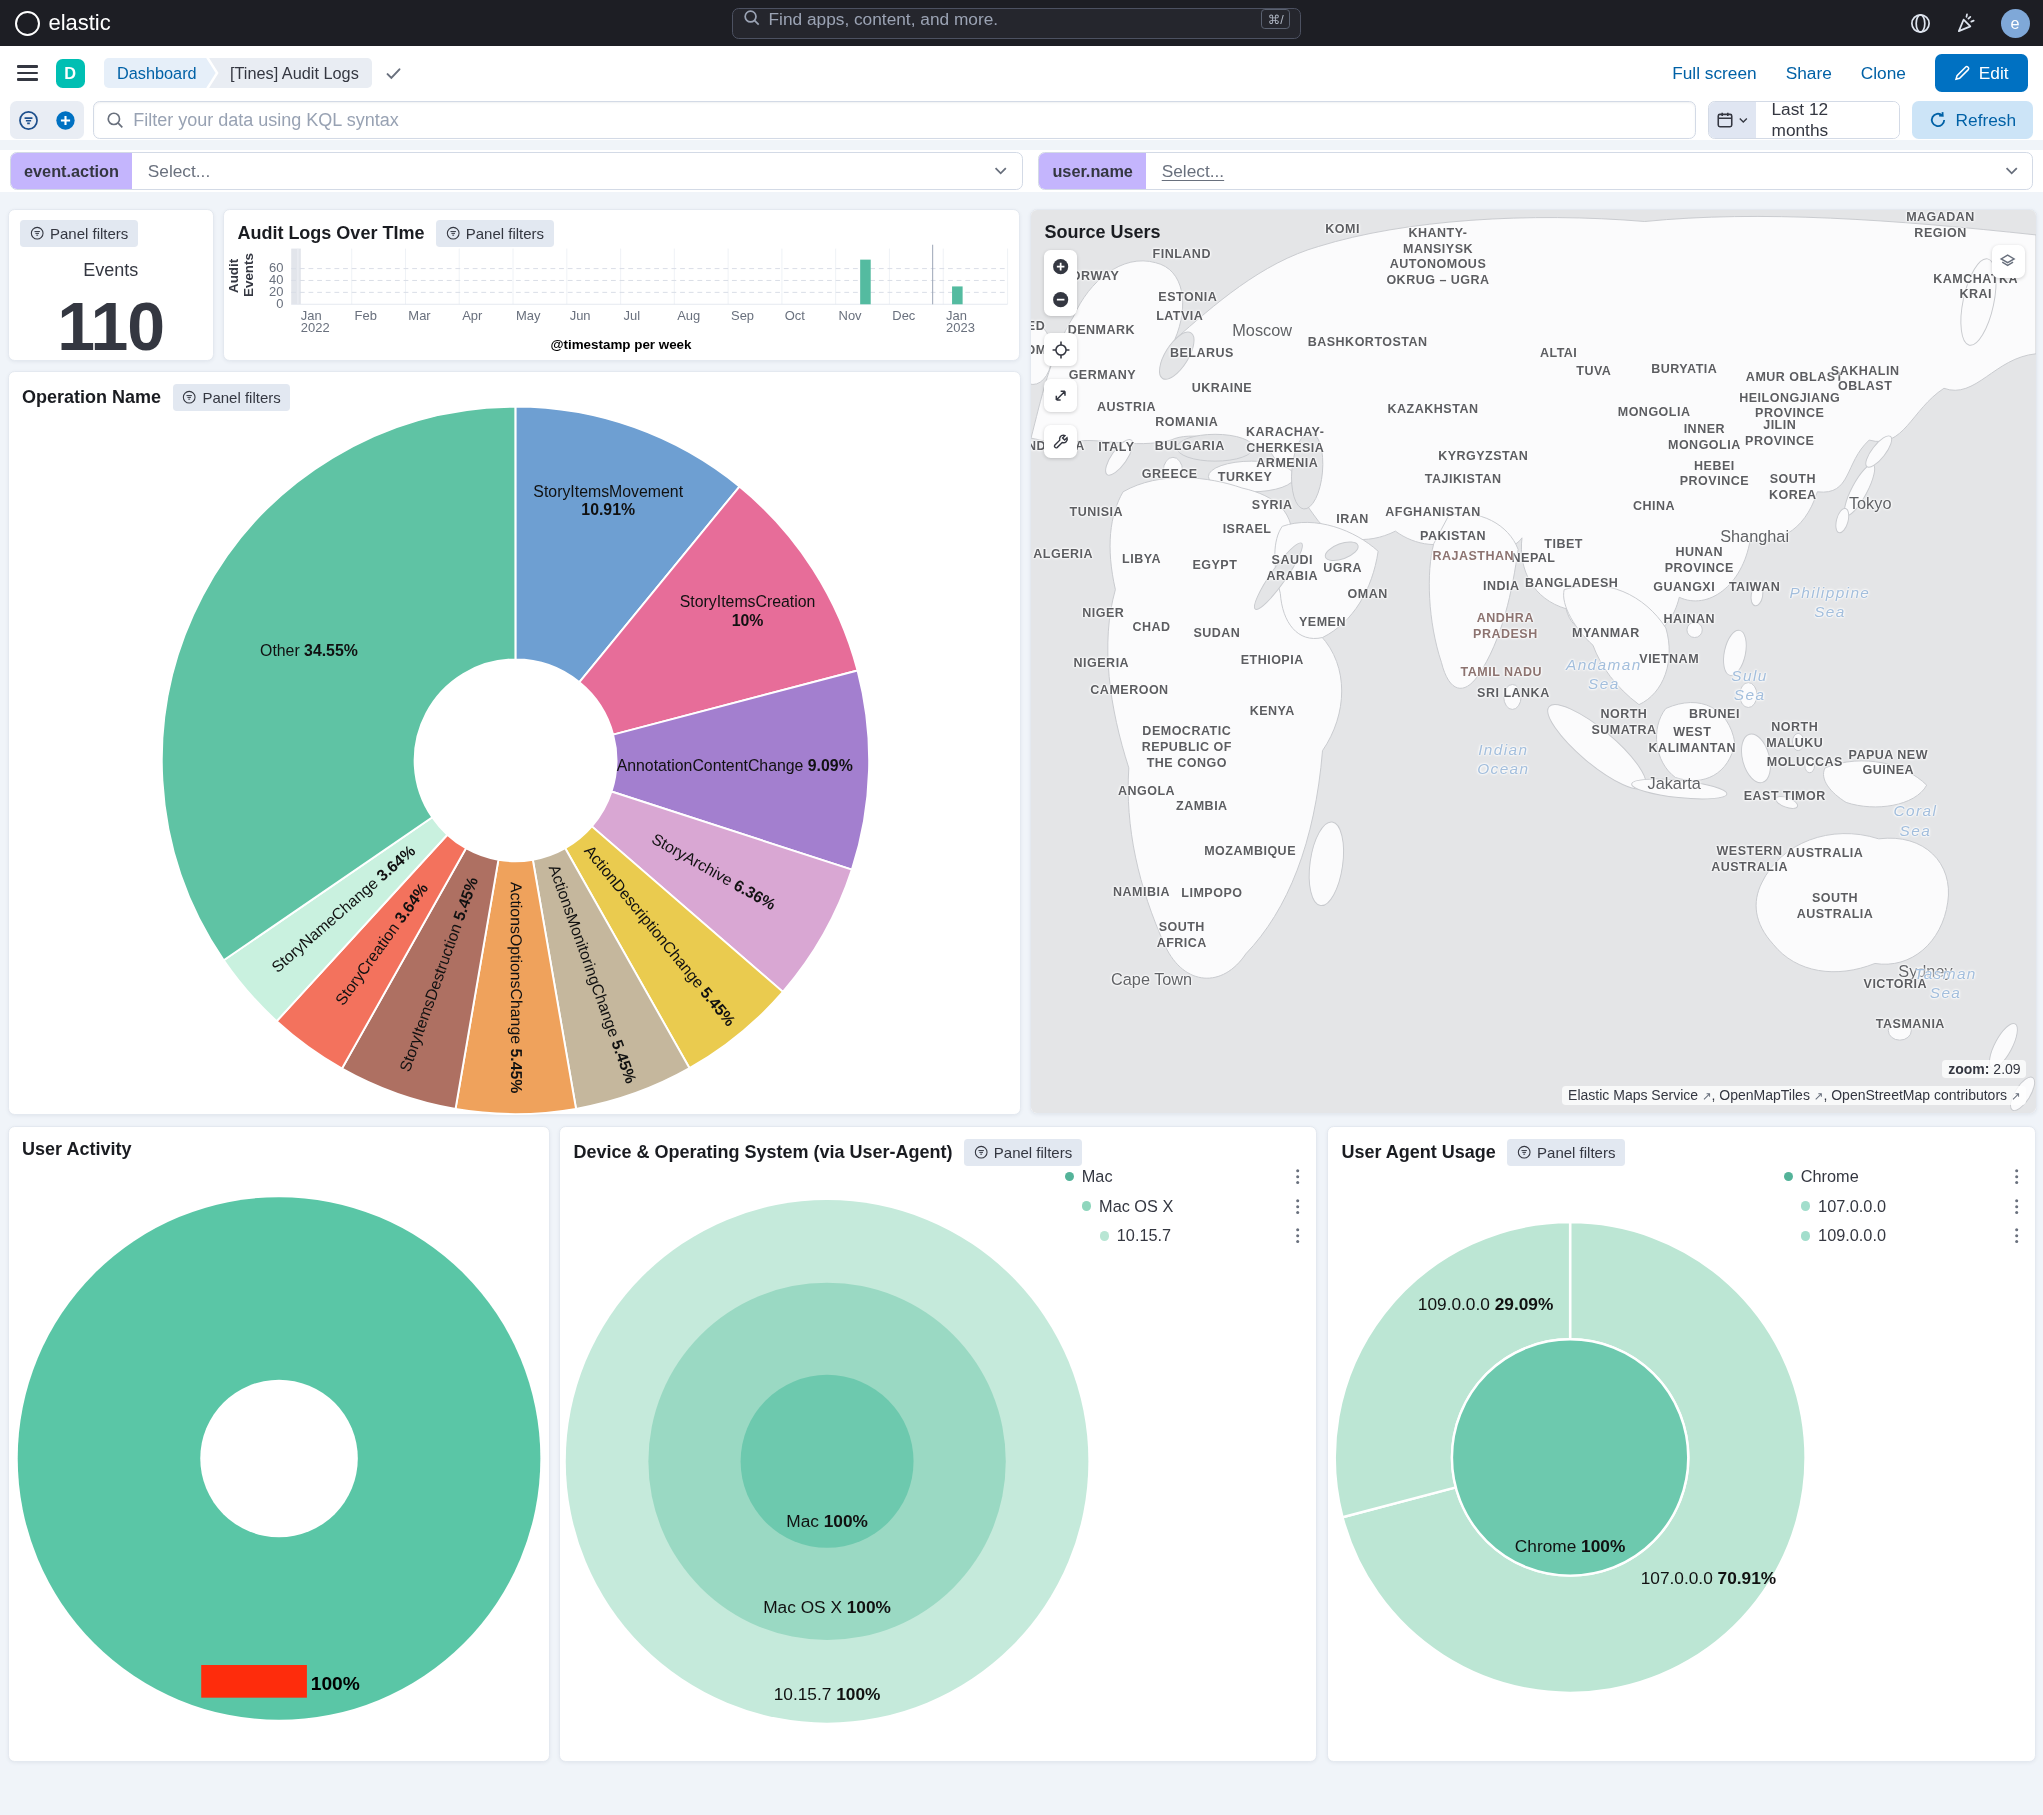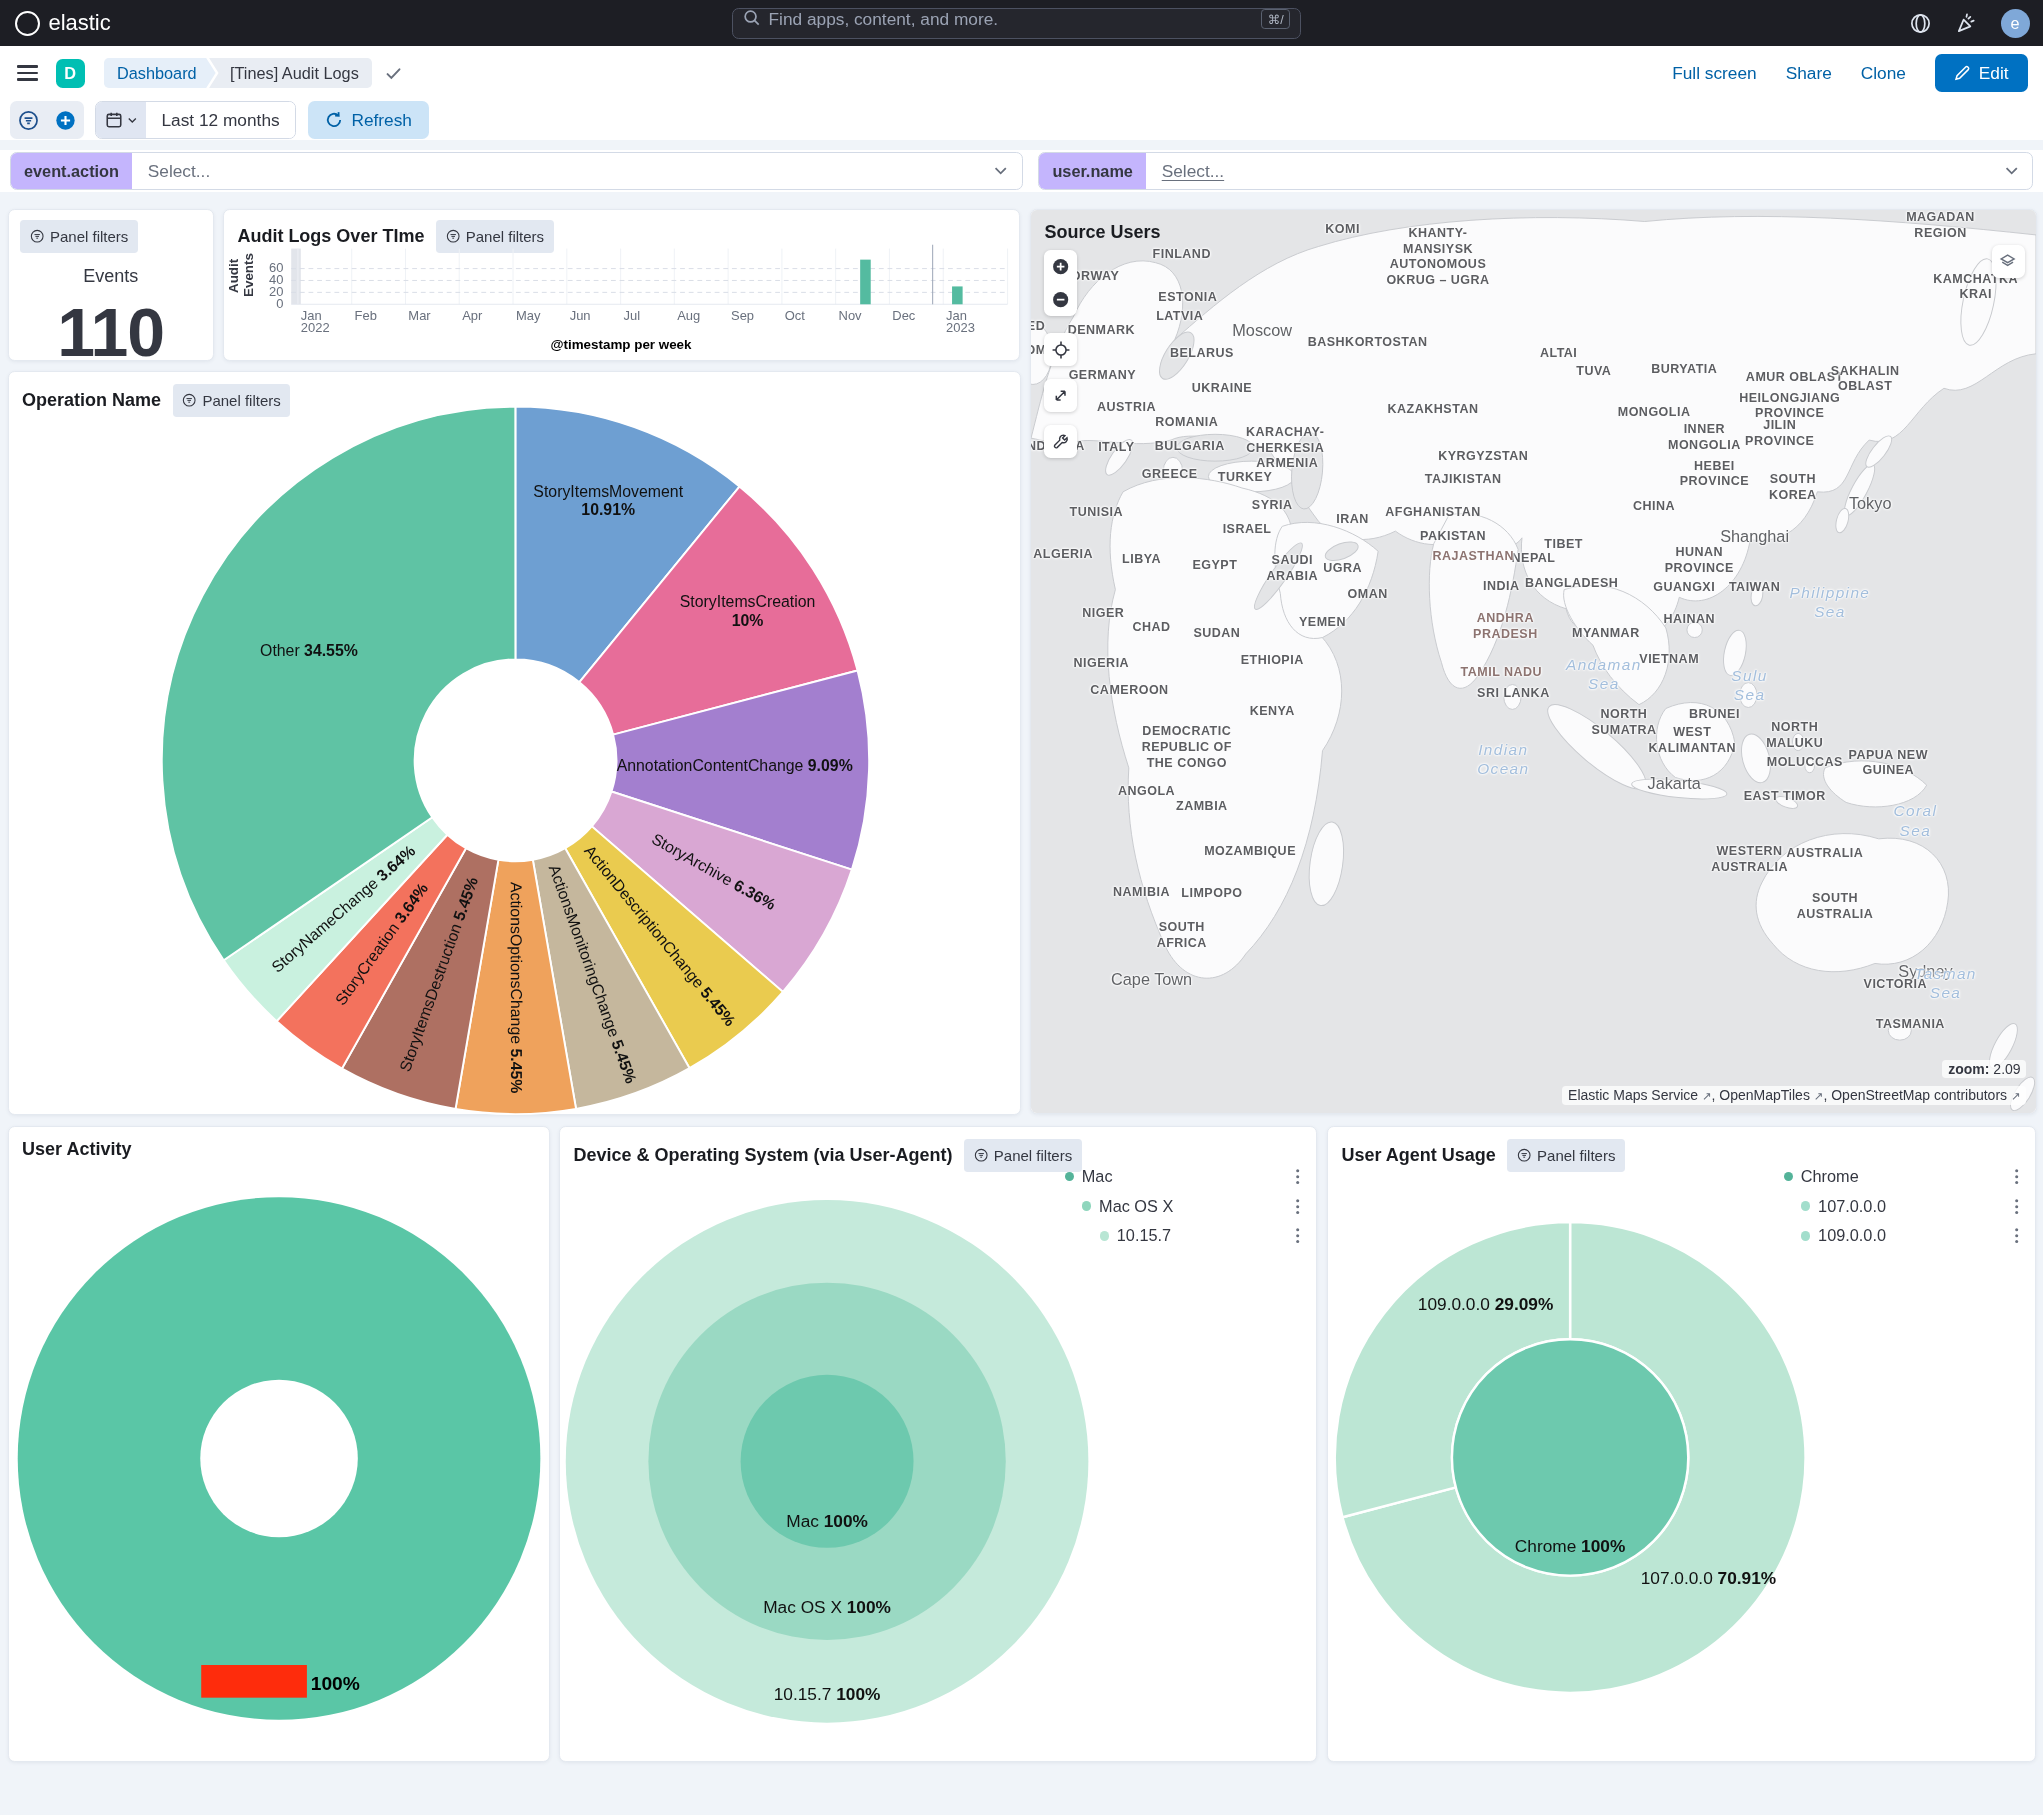--- a/index.html
+++ b/index.html
@@ -41,21 +41,21 @@
   .ctl { display:flex; height:38px; border:1px solid #D3DAE6; border-radius:6.7px; overflow:hidden; background:#fff; align-items:stretch; }
   .ctl-label { background:#c4b5fd; display:flex; align-items:center; padding:0 13.4px; font-size:16.3px; font-weight:bold; }
   .ctl-value { display:flex; align-items:center; padding:0 15.4px; color:#69707D; font-size:17.3px; flex:1; }
   .ctl-value.u span { text-decoration:underline; text-underline-offset:2.9px; }
   .ctl-chev { display:flex; align-items:center; padding-right:13.4px; }
 
   
   .panel { position:absolute; background:#fff; border:1px solid #E4E9F0; border-radius:6.7px; box-shadow:0 1px 3.8px rgba(40,60,90,.07); }
   .ptitle { font-size:18px; font-weight:bold; color:#1A1C21; }
   .titlerow { display:flex; align-items:center; gap:11.5px; padding:11.5px 13.4px 0 13.4px; }
-  .pfbadge { background:#E2E8F1; border-radius:3.8px; height:33px; display:inline-flex; align-items:center; gap:5.8px; padding:0 9.6px; font-size:15px; color:#343741; cursor:pointer; }
+  .pfbadge { background:#E2E8F1; border-radius:3.8px; height:27px; display:inline-flex; align-items:center; gap:5.8px; padding:0 9.6px; font-size:15px; color:#343741; cursor:pointer; }
 
   #panel-events   { left:7.7px;    top:209px;  width:206px;  height:152px; }
   #panel-time     { left:223px;  top:209px;  width:797px;  height:152px; }
   #panel-map      { left:1030px; top:209px;  width:1007px; height:905px; overflow:hidden; }
   #panel-op       { left:7.7px;    top:371px;  width:1013px; height:744px; }
   #panel-ua1      { left:7.7px;    top:1126px; width:542px;  height:636px; }
   #panel-device   { left:559px;  top:1126px; width:758px;  height:636px; }
   #panel-uagent   { left:1327px; top:1126px; width:709px;  height:636px; }
 
   #events-label { text-align:center; font-size:18px; margin-top:13.4px; }
@@ -157,20 +157,27 @@
           <circle cx="8" cy="8" r="6.5" fill="none" stroke="#1D4F8C" stroke-width="1.3"></circle>
           <path d="M5,6.2h6 M6,8.2h4 M7,10.2h2" stroke="#1D4F8C" stroke-width="1.2"></path>
         </svg>
     </div>
     <div class="qbtn">
       <svg width="21" height="21" viewBox="0 0 16 16">
           <circle cx="8" cy="8" r="7" fill="#0071C2"></circle>
           <path d="M8,4.5v7 M4.5,8h7" stroke="#fff" stroke-width="1.6"></path>
         </svg>
     </div>
+  </div>
+  <div id="kql">
+    <svg width="18" height="18" viewBox="0 0 16 16">
+        <circle cx="7" cy="7" r="5" fill="none" stroke="#69707D" stroke-width="1.5"></circle>
+        <line x1="10.6" y1="10.6" x2="14.5" y2="14.5" stroke="#69707D" stroke-width="1.5"></line>
+      </svg>
+    <span class="ph">Filter your data using KQL syntax</span>
   </div>
   <div class="datepicker">
     <div class="date-cal">
       <svg width="18" height="18" viewBox="0 0 16 16">
           <rect x="2" y="3" width="12" height="11" rx="1.5" fill="none" stroke="#343741" stroke-width="1.4"></rect>
           <path d="M2,6.5h12 M5.5,1.5v3 M10.5,1.5v3" stroke="#343741" stroke-width="1.4"></path>
         </svg>
       <svg width="10.6" height="10.6" viewBox="0 0 12 12">
           <path d="M2,4 l4,4 4,-4" fill="none" stroke="#343741" stroke-width="1.5"></path>
         </svg>

